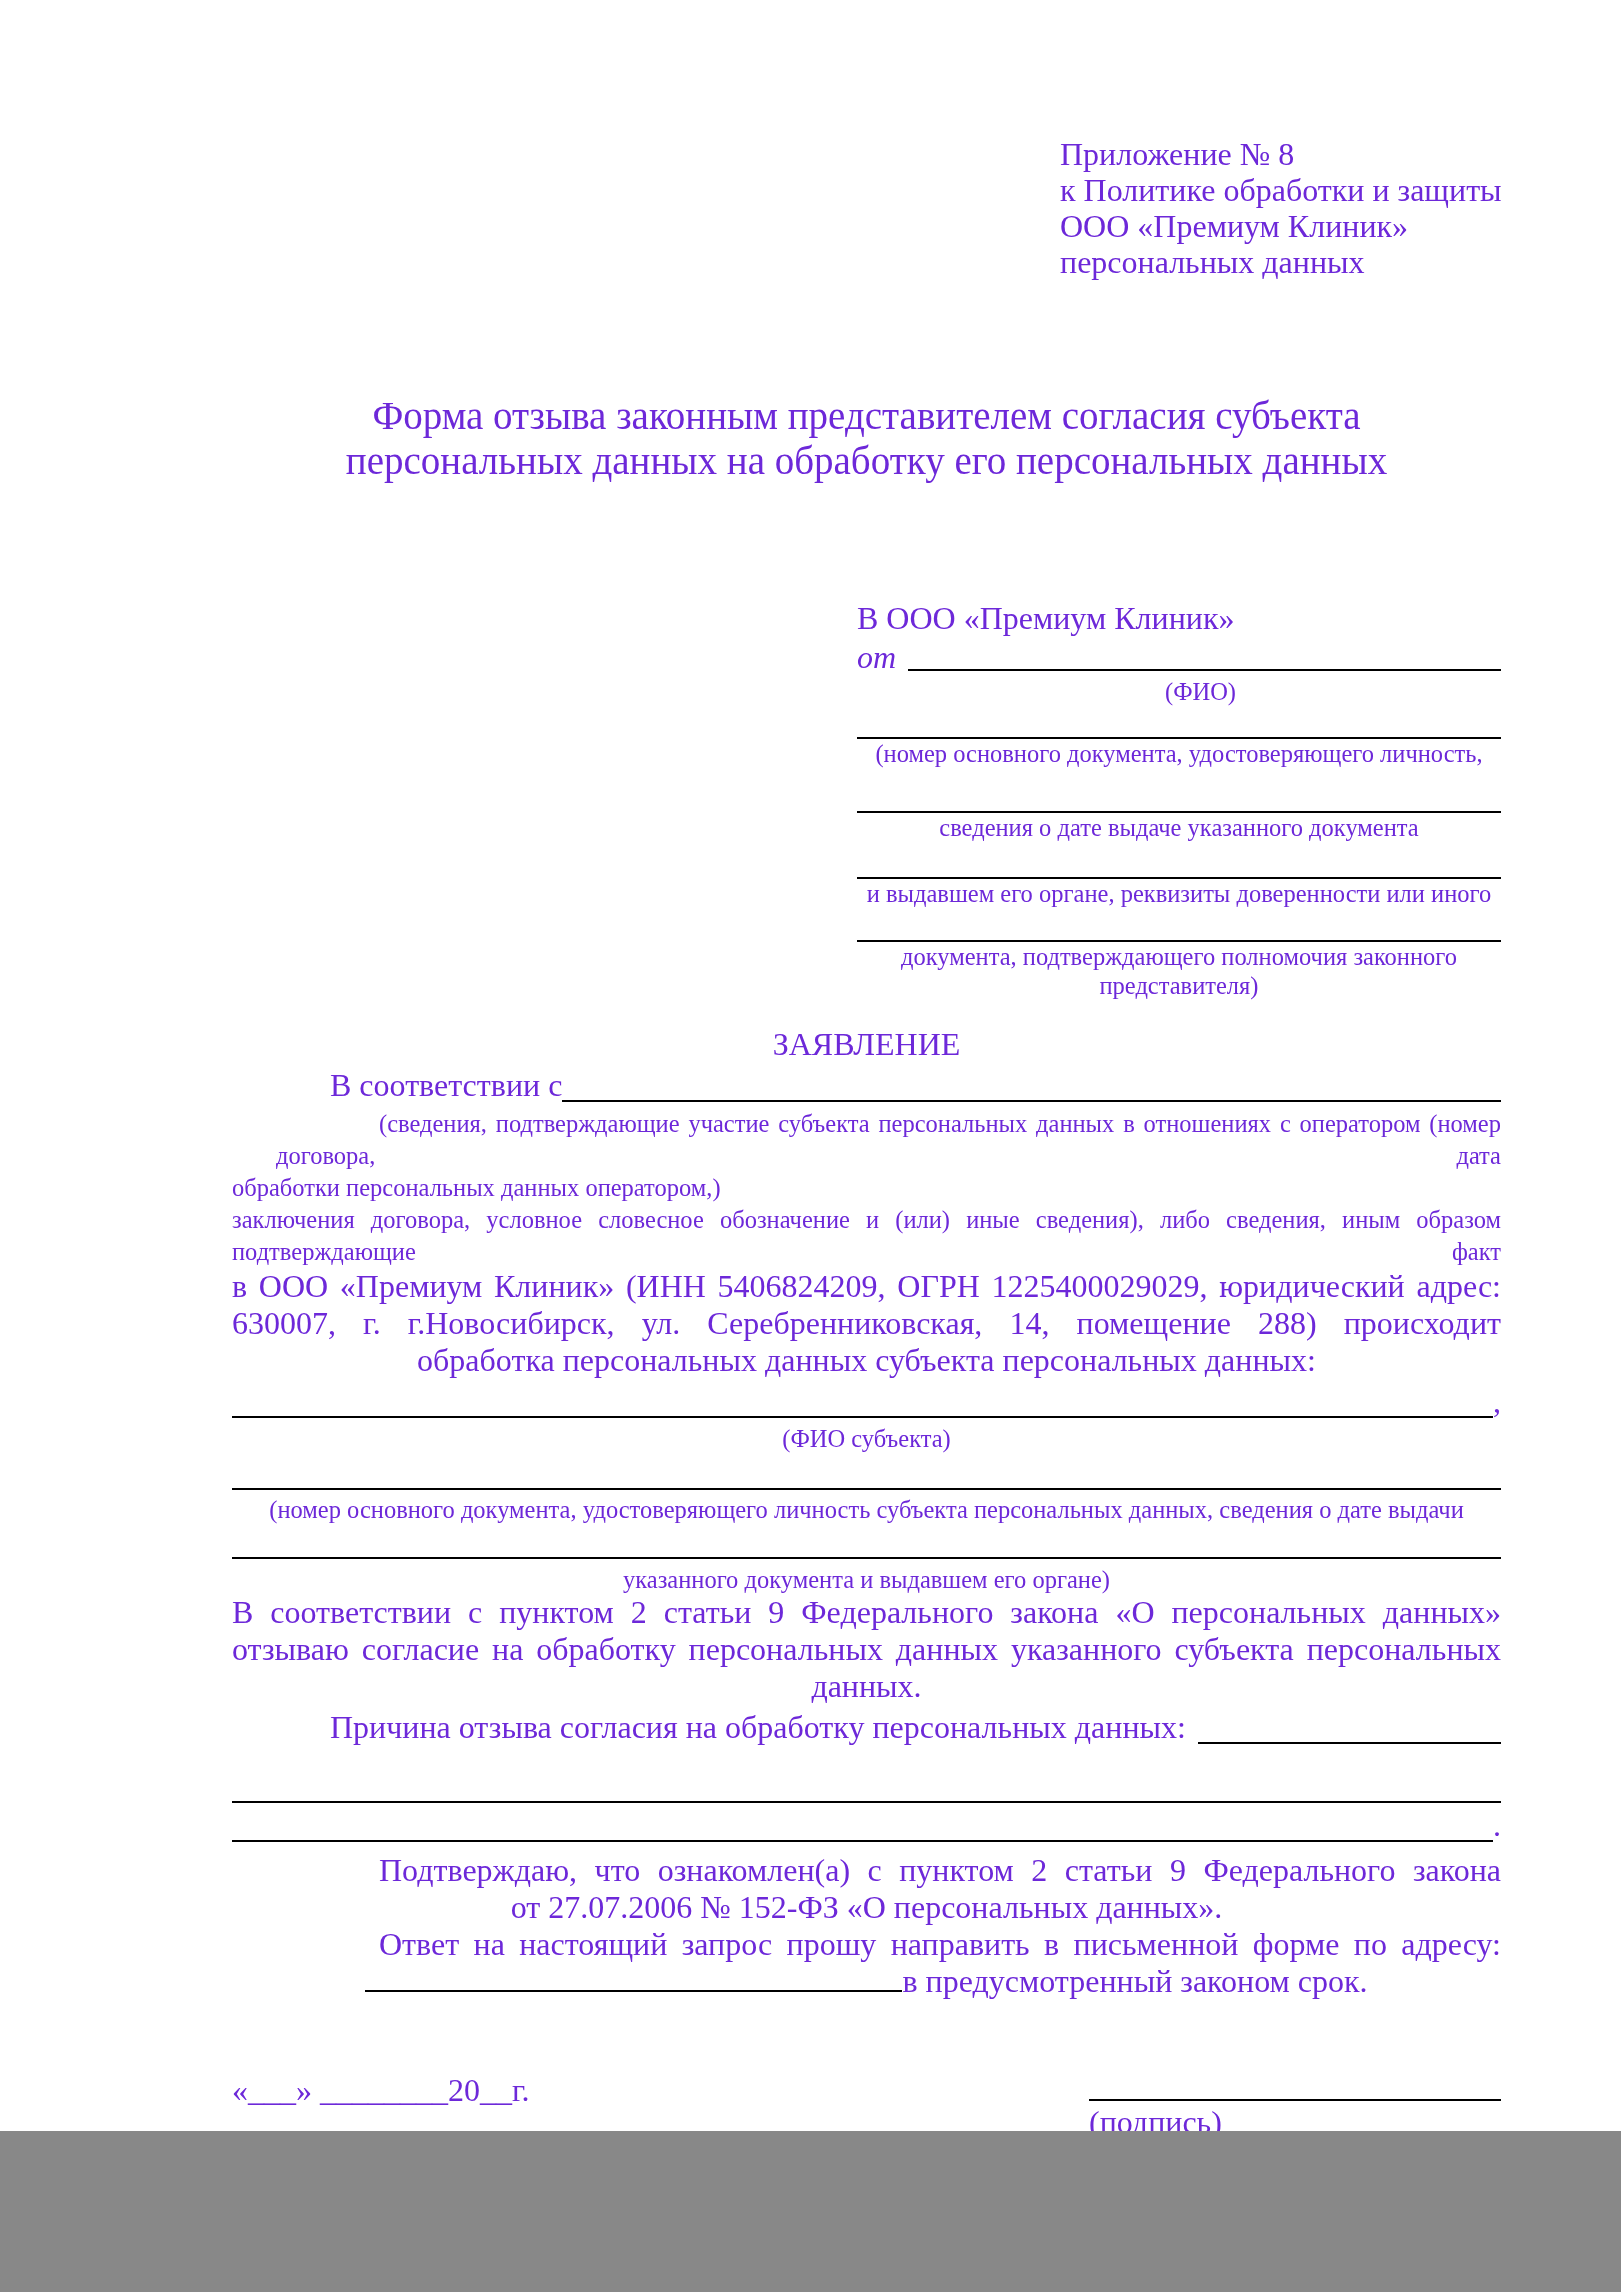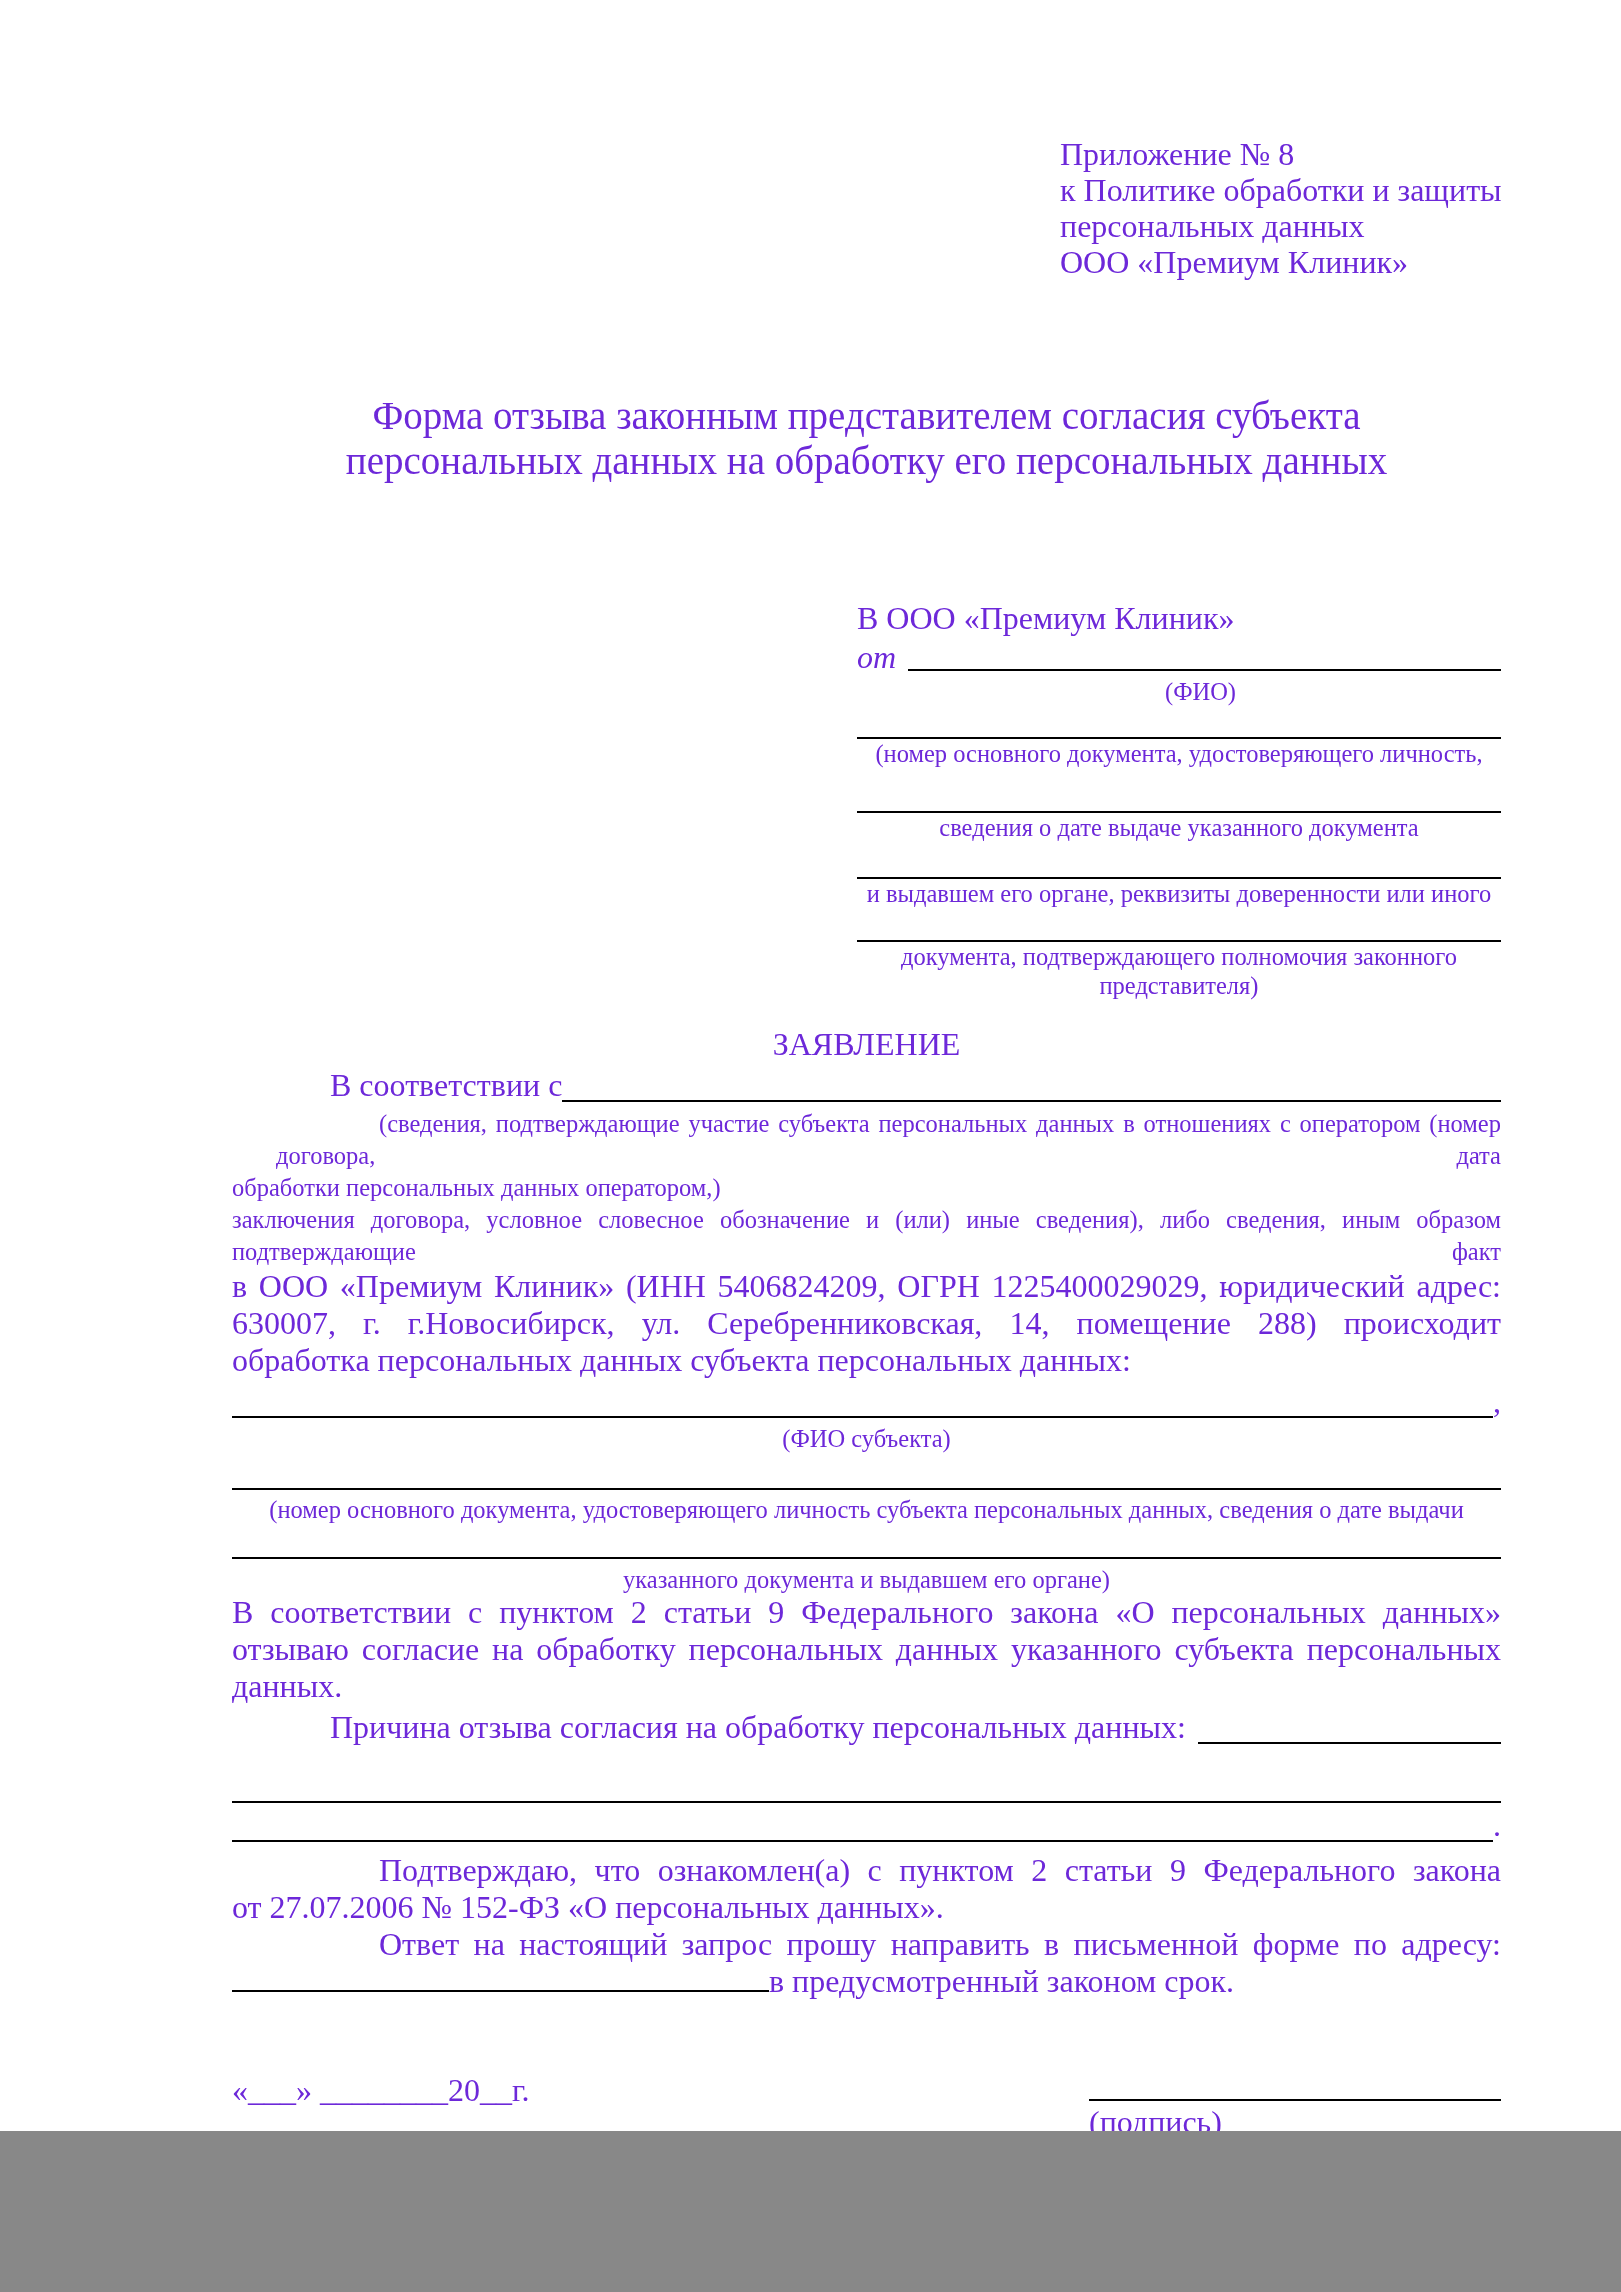--- a/index.html
+++ b/index.html
@@ -24,21 +24,21 @@
   .fill{flex:1 1 auto;border-bottom:2.9px solid #000;margin-bottom:5.9px;}
   .cap{font-size:24.5px;line-height:29px;text-align:center;}
   .cap-fio{padding-left:43px;}
   .u-row{border-bottom:2.9px solid #000;}
   .u1{height:31px;} .u2{height:43px;} .u3{height:35px;} .u4{height:32px;}
   
   .heading{margin-top:25.5px;text-align:center;font-size:32px;line-height:37px;}
   .accord{display:flex;font-size:32px;line-height:45px;}
   .accord .lbl{padding-left:98px;}
   .small{font-size:24.5px;line-height:32px;}
-  .body{font-size:32px;line-height:37px;}
+  .body{font-size:32px;line-height:37px;text-align:center;}
   .jline{text-align:justify;text-align-last:justify;}
   .ind{text-indent:103px;margin-left:44px;}
   .fill-row{display:flex;font-size:32px;line-height:45px;}
   .fill-row .punct{flex:none;}
   .mid-u1{height:35px;border-bottom:2.9px solid #000;margin-bottom:5.9px;}
   .mid-u2{height:33px;border-bottom:2.9px solid #000;margin-bottom:5.9px;}
   .reason{display:flex;font-size:32px;line-height:45px;}
   .reason .lbl{flex:none;padding-left:98px;padding-right:11.8px;}
   .blank-long{height:51px;border-bottom:2.9px solid #000;}
   .mt4{margin-top:3.9px;}
@@ -49,22 +49,22 @@
   .sig-field{width:412px;}
 </style>
 </head>
 <body>
 
 <div class="page">
 
   <div class="annex">
     <div>Приложение № 8</div>
     <div>к Политике обработки и защиты</div>
+    <div>ООО «Премиум Клиник»</div>
     <div>персональных данных</div>
-    <div>ООО «Премиум Клиник»</div>
   </div>
 
   <div class="title">
     <div>Форма отзыва законным представителем согласия субъекта</div>
     <div>персональных данных на обработку его персональных данных</div>
   </div>
 
   <div class="addressee">
     <div>В ООО «Премиум Клиник»</div>
     <div class="flex-row">

